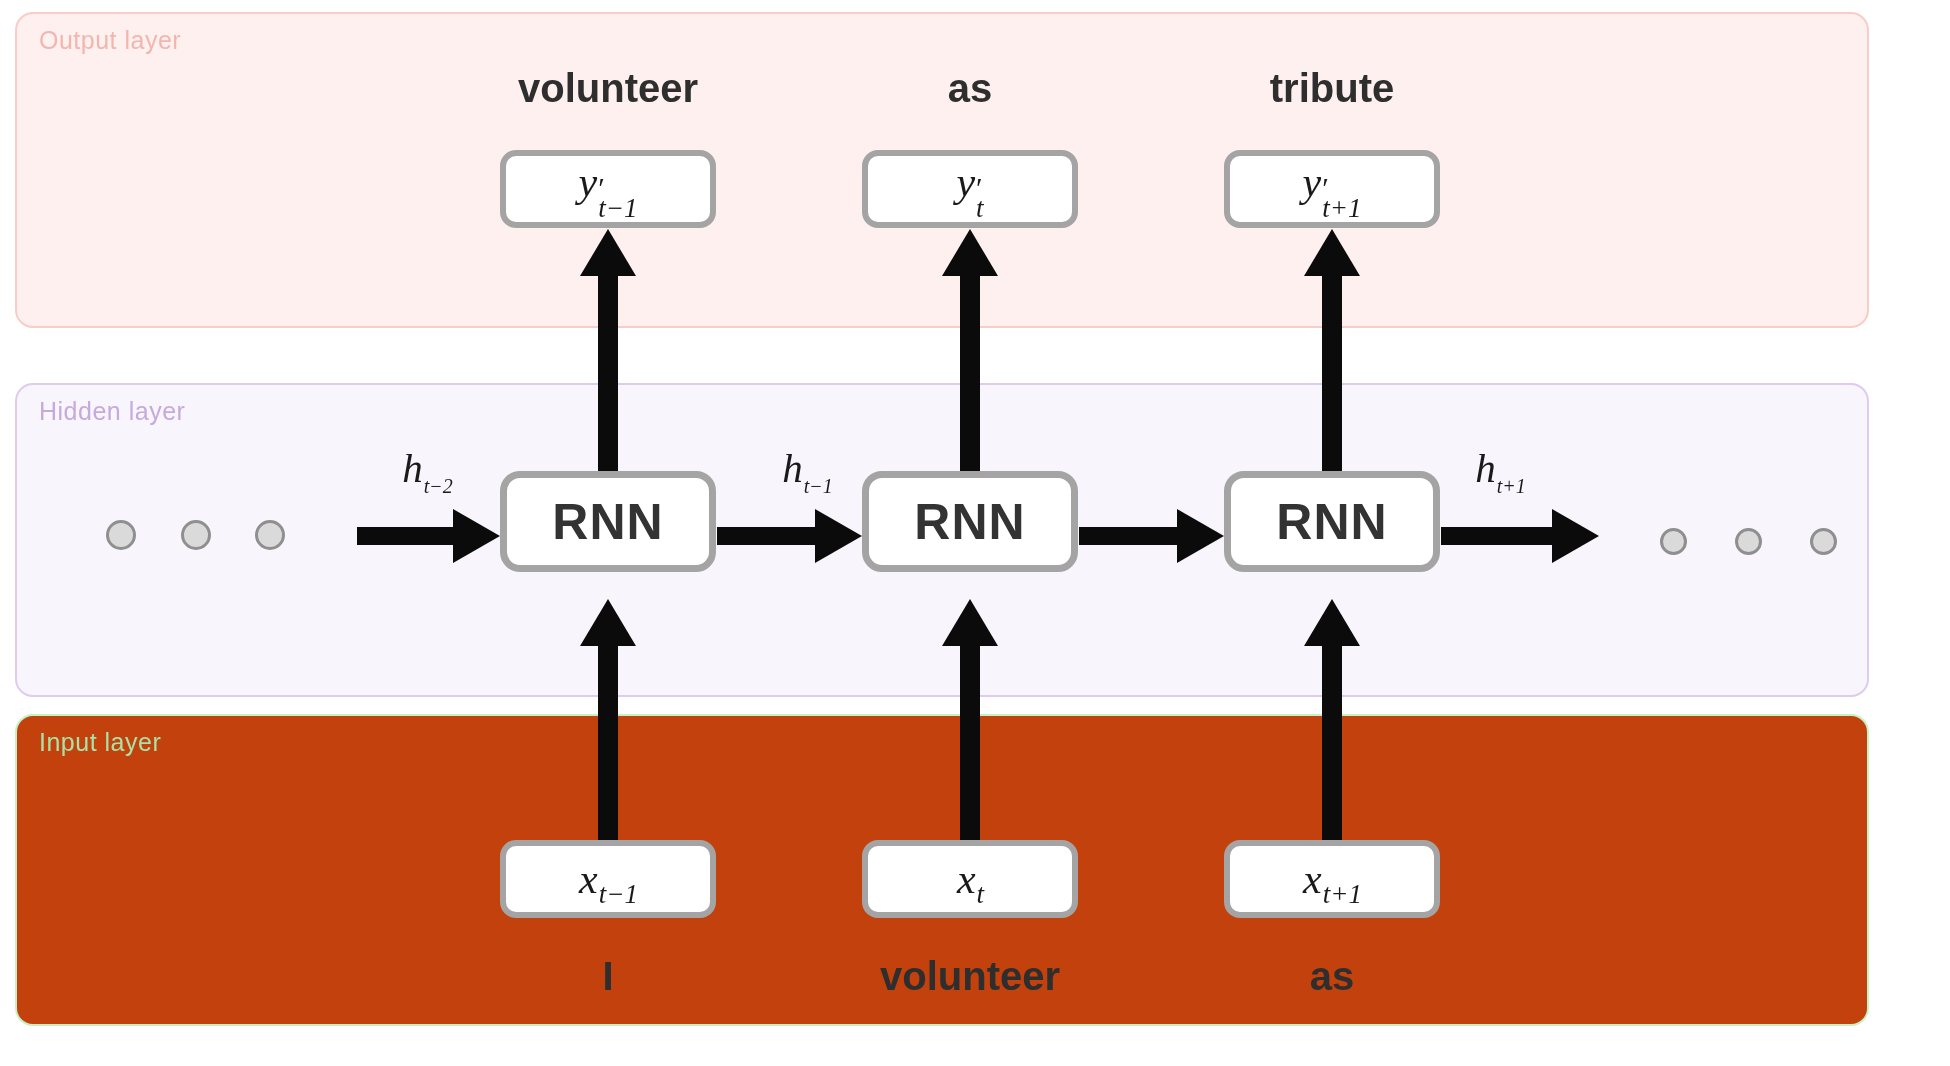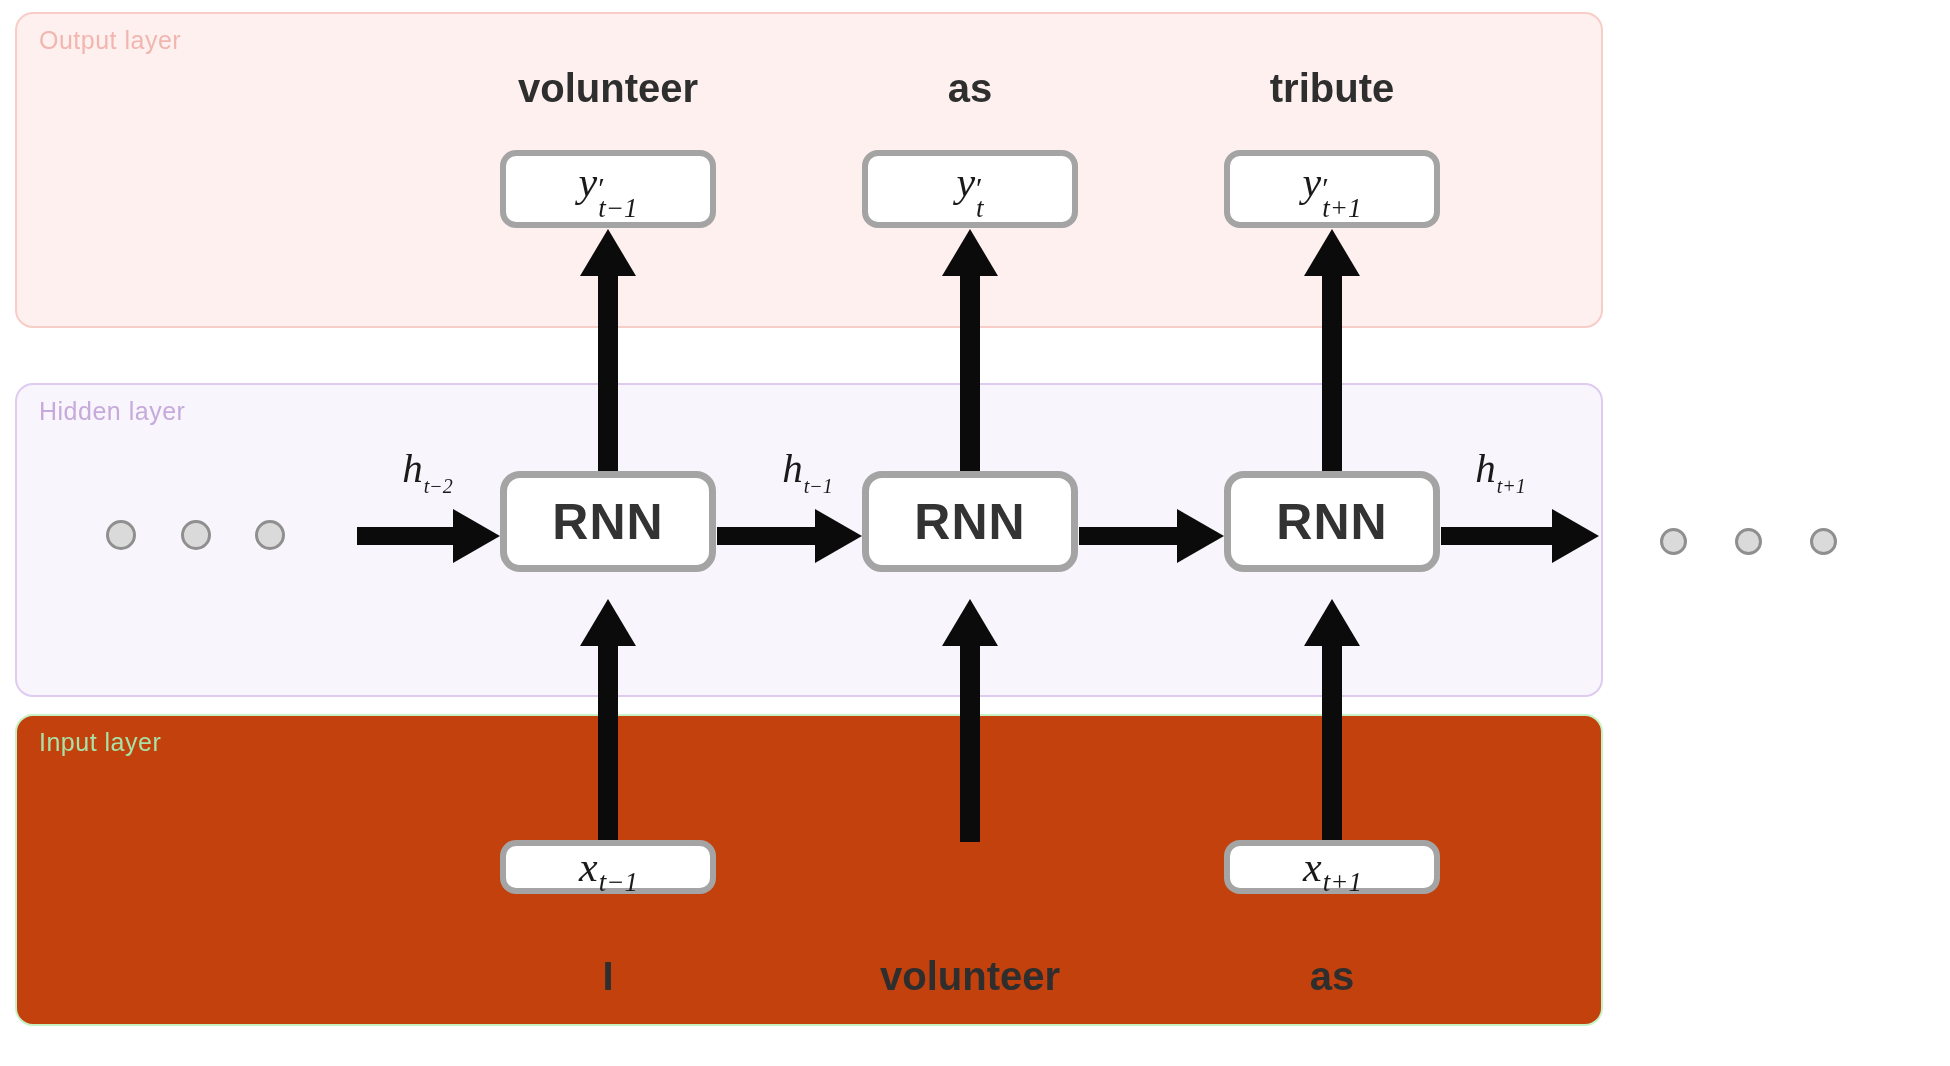--- a/index.html
+++ b/index.html
@@ -3,21 +3,21 @@
 <meta charset="utf-8">
 <style>
   html,body { margin:0; padding:0; background:#ffffff; }
   .canvas {
     position:relative; width:1950px; height:1066px; overflow:hidden;
     background:#ffffff;
     --arrow:#0b0b0b;
     font-family:"Liberation Sans", sans-serif;
   }
   
-  .band { position:absolute; left:15px; width:1588px; border-radius:18px;
+  .band { position:absolute; left:15px; width:1854px; border-radius:18px;
           border:2px solid; box-sizing:border-box; }
   .band.output { top:12px;  height:316px; background:#fdf0ee; border-color:#f8cdc8; }
   .band.hidden { top:383px; height:314px; background:#f8f5fc; border-color:#e0cbf0; }
   .band.input  { top:714px; height:312px; background:#c2410c; border-color:#c6f1c3; }
   .band-label { position:absolute; left:22px; top:12px; font-size:25px; letter-spacing:0.5px; }
   .band.output .band-label { color:#f2b6b0; }
   .band.hidden .band-label { color:#c6aadb; }
   .band.input  .band-label { color:#a9e2a6; }
 
   
@@ -29,21 +29,21 @@
   .word.top    { top:66px; }
   .word.bottom { top:954px; }
 
   
   .node { position:absolute; box-sizing:border-box; background:#ffffff;
           border:6px solid #a4a4a4; border-radius:16px;
           display:flex; align-items:center; justify-content:center;
           left:calc(var(--cx) - 108px); width:216px; }
   .node.ybox { top:150px; height:78px; }
   .node.rnn  { top:471px; height:101px; border-width:7px; border-radius:20px; }
-  .node.xbox { top:840px; height:54px; }
+  .node.xbox { top:840px; height:78px; }
   .rnn-text { font-size:50px; font-weight:bold; color:#333333; letter-spacing:1px; }
 
   
   .math { font-family:"Liberation Serif", serif; font-style:italic; color:#1a1a1a; }
   .mi   { font-size:42px; line-height:1; }
   .stack { display:inline-flex; flex-direction:column; align-items:flex-start;
            margin-left:1px; transform:translateY(2px); }
   .stack .prime { font-size:30px; line-height:16px; font-style:normal; }
   .stack .subsc { font-size:27px; line-height:24px; }
   .xsub { font-size:27px; position:relative; top:10px; left:1px; }
@@ -137,20 +137,23 @@
           <span class="subsc">t</span>
         </span></span>
   </div>
   <div class="head-up out c1"></div>
   <div class="shaft-v out c1"></div>
   <div class="node rnn c1">
     <span class="rnn-text">RNN</span>
   </div>
   <div class="head-up in c1"></div>
   <div class="shaft-v in c1"></div>
+  <div class="node xbox c1">
+    <span class="math"><span class="mi">x</span><span class="xsub">t</span></span>
+  </div>
   <div class="word bottom c1">volunteer</div>
 
   <div class="word top c2">tribute</div>
   <div class="node ybox c2">
     <span class="math"><span class="mi">y</span><span class="stack">
           <span class="prime">′</span>
           <span class="subsc">t+1</span>
         </span></span>
   </div>
   <div class="head-up out c2"></div>

